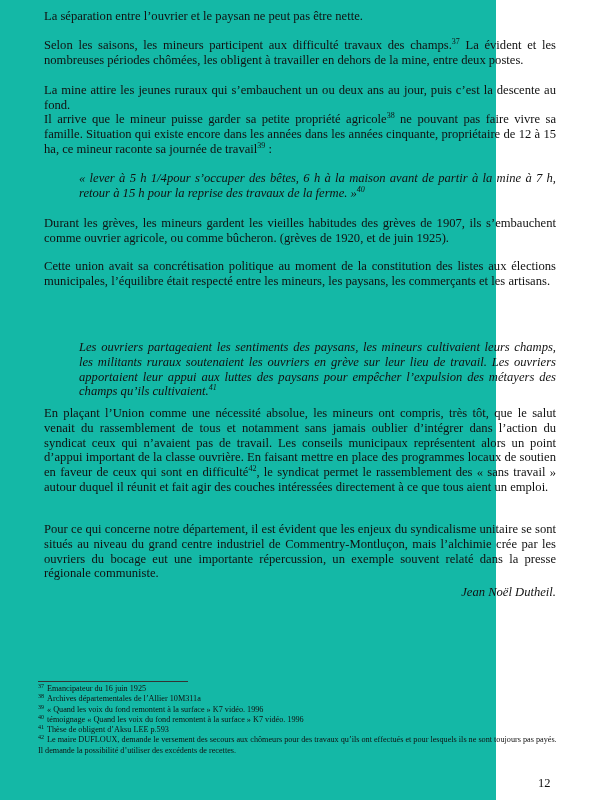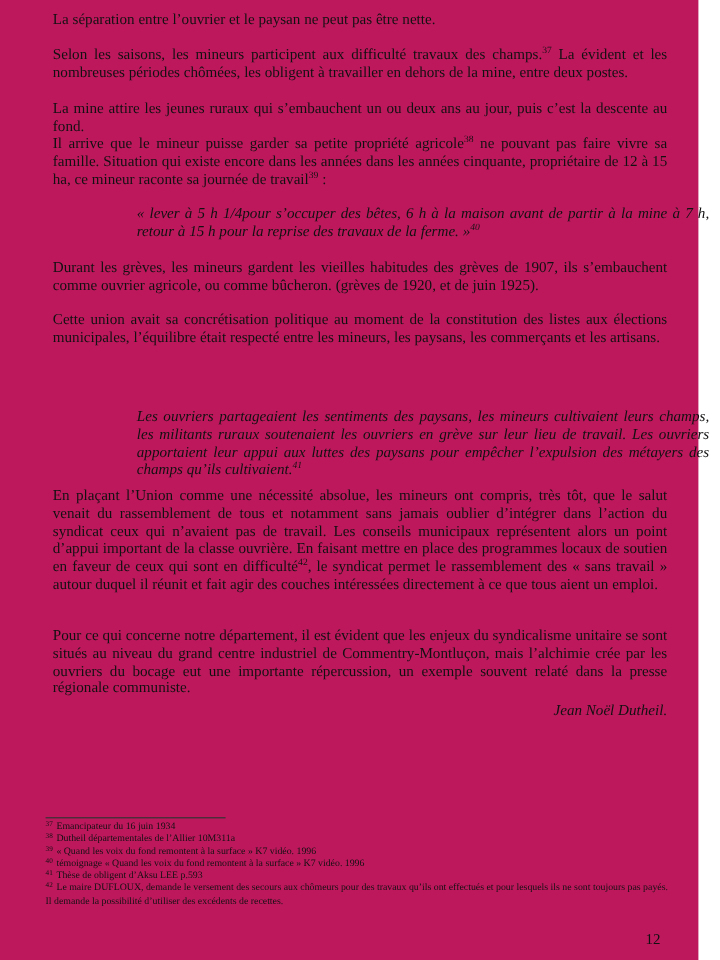--- a/index.html
+++ b/index.html
@@ -1,23 +1,23 @@
 <!DOCTYPE html>
 <html><head>
   <meta charset="utf-8">
   <style>
     html, body { margin: 0; padding: 0; background: #ffffff; }
     body { width: 600px; height: 800px; position: relative; overflow: hidden; color: #111; }
-    .page { position: absolute; left: 0; top: 0; width: 582px; height: 800px; background: #be185d; }
+    .page { position: absolute; left: 0; top: 0; width: 496px; height: 800px; background: #14b8a6; }
     .body-text {
       position: absolute; left: 44px; width: 512px;
       font-family: "Liberation Serif", serif; font-size: 12.6px; line-height: 14.8px;
       text-align: justify; margin: 0;
     }
-    .quote { left: 79px; width: 477px; font-style: italic; margin-left: 35px; }
+    .quote { left: 79px; width: 477px; font-style: italic; }
     .heading { font-weight: bold; font-size: 12.8px; }
     .signature { text-align: right; font-style: italic; }
     sup { font-size: 8px; line-height: 0; vertical-align: 5px; }
     .fn-sep { position: absolute; left: 38px; top: 681px; width: 150px; height: 0; border-top: 1px solid #333; }
     .footnotes {
       position: absolute; left: 38px; top: 684px; width: 530px;
       font-family: "Liberation Serif", serif; font-size: 8.2px; line-height: 10.3px; margin: 0;
     }
     .footnotes .fn { white-space: nowrap; }
     .footnotes sup { font-size: 6px; vertical-align: 3px; margin-right: 3px; }
@@ -50,22 +50,22 @@
 
   <p class="body-text" style="top:406px"><span>En plaçant l’Union comme une nécessité absolue, les mineurs ont compris, très tôt, que le salut venait du rassemblement de tous et notamment sans jamais oublier d’intégrer dans l’action du syndicat ceux qui n’avaient pas de travail. Les conseils municipaux représentent alors un point d’appui important de la classe ouvrière. En faisant mettre en place des programmes locaux de soutien en faveur de ceux qui sont en difficulté</span><sup>42</sup><span>, le syndicat permet le rassemblement des « sans travail » autour duquel il réunit et fait agir des couches intéressées directement à ce que tous aient un emploi.</span></p>
 
   <p class="body-text" style="top:522px">Pour ce qui concerne notre département, il est évident que les enjeux du syndicalisme unitaire se sont situés au niveau du grand centre industriel de Commentry-Montluçon, mais l’alchimie crée par les ouvriers du bocage eut une importante répercussion, un exemple souvent relaté dans la presse régionale communiste.</p>
 
   <p class="body-text signature" style="top:585px">Jean Noël Dutheil.</p>
 
   <div class="fn-sep"></div>
 
   <div class="footnotes">
-    <div class="fn"><sup>37</sup><span>Emancipateur du 16 juin 1934</span></div>
-    <div class="fn"><sup>38</sup><span>Dutheil départementales de l’Allier 10M311a</span></div>
+    <div class="fn"><sup>37</sup><span>Emancipateur du 16 juin 1925</span></div>
+    <div class="fn"><sup>38</sup><span>Archives départementales de l’Allier 10M311a</span></div>
     <div class="fn"><sup>39</sup><span>« Quand les voix du fond remontent à la surface » K7 vidéo. 1996</span></div>
     <div class="fn"><sup>40</sup><span>témoignage « Quand les voix du fond remontent à la surface » K7 vidéo. 1996</span></div>
     <div class="fn"><sup>41</sup><span>Thèse de obligent d’Aksu LEE p.593</span></div>
     <div class="fn"><sup>42</sup><span>Le maire DUFLOUX, demande le versement des secours aux chômeurs pour des travaux qu’ils ont effectués et pour lesquels ils ne sont toujours pas payés.</span></div>
     <div class="fn"><span>Il demande la possibilité d’utiliser des excédents de recettes.</span></div>
   </div>
 
   <div class="page-number">12</div>
 </div>
 

